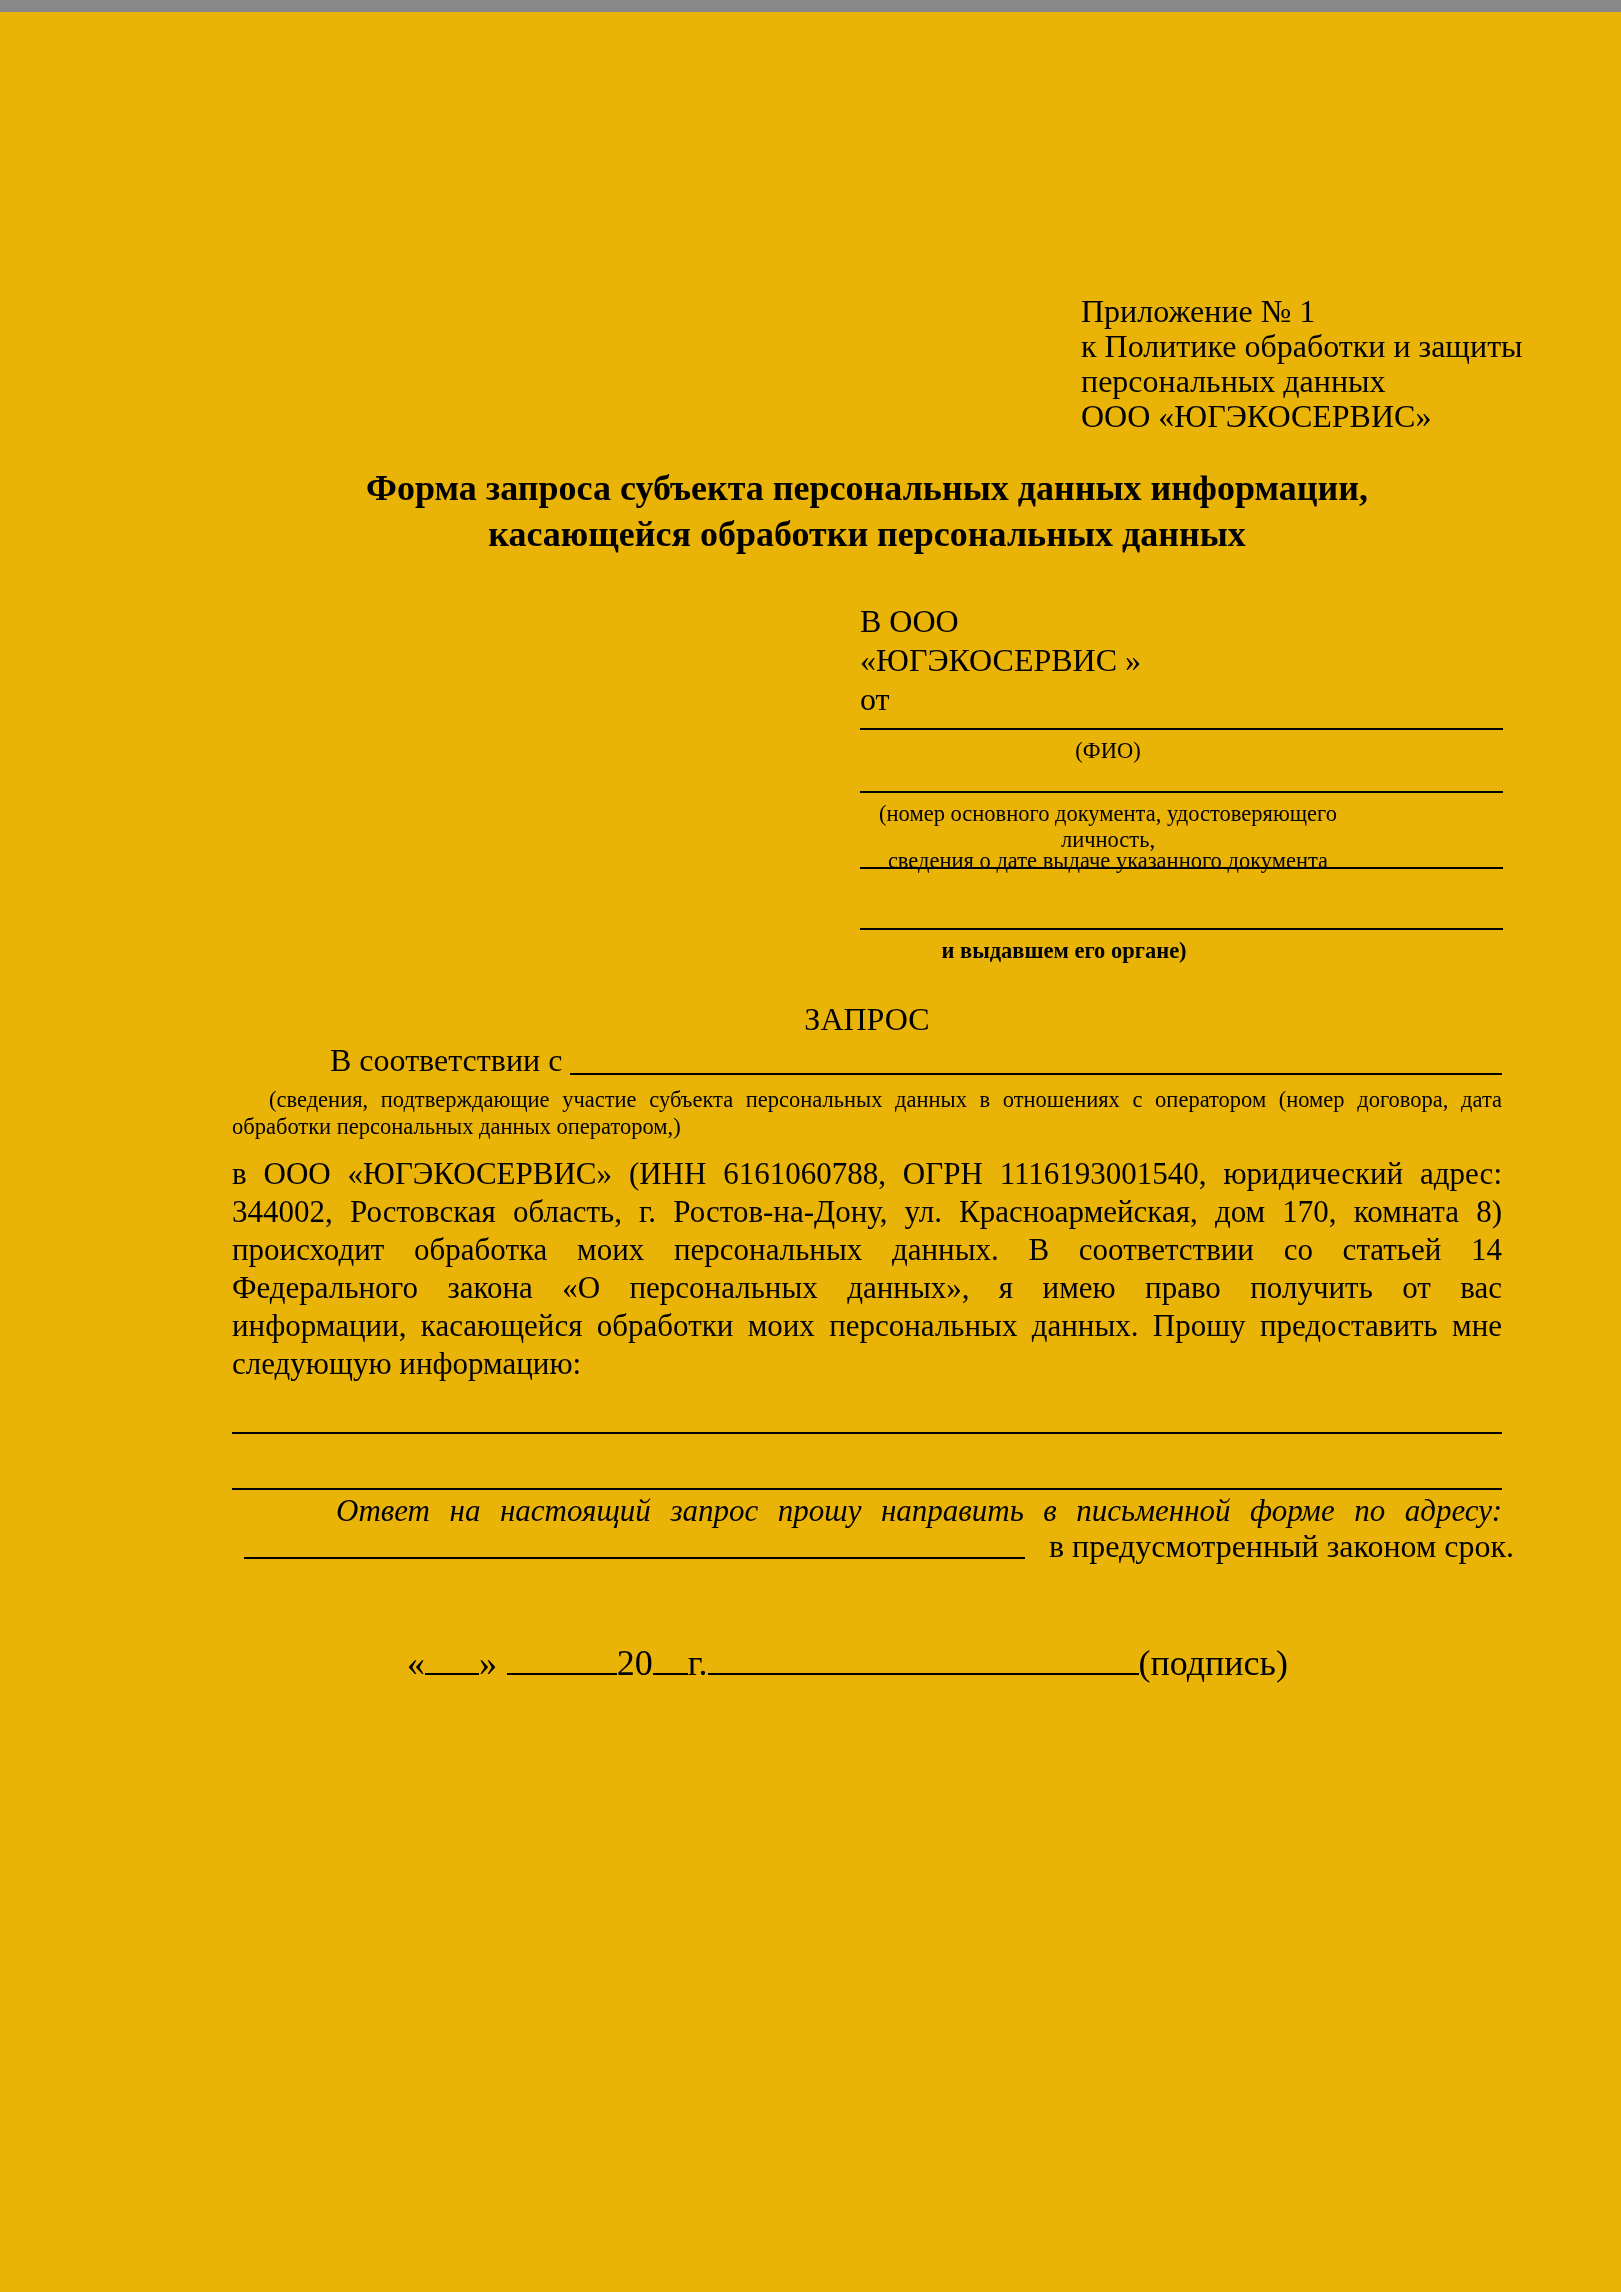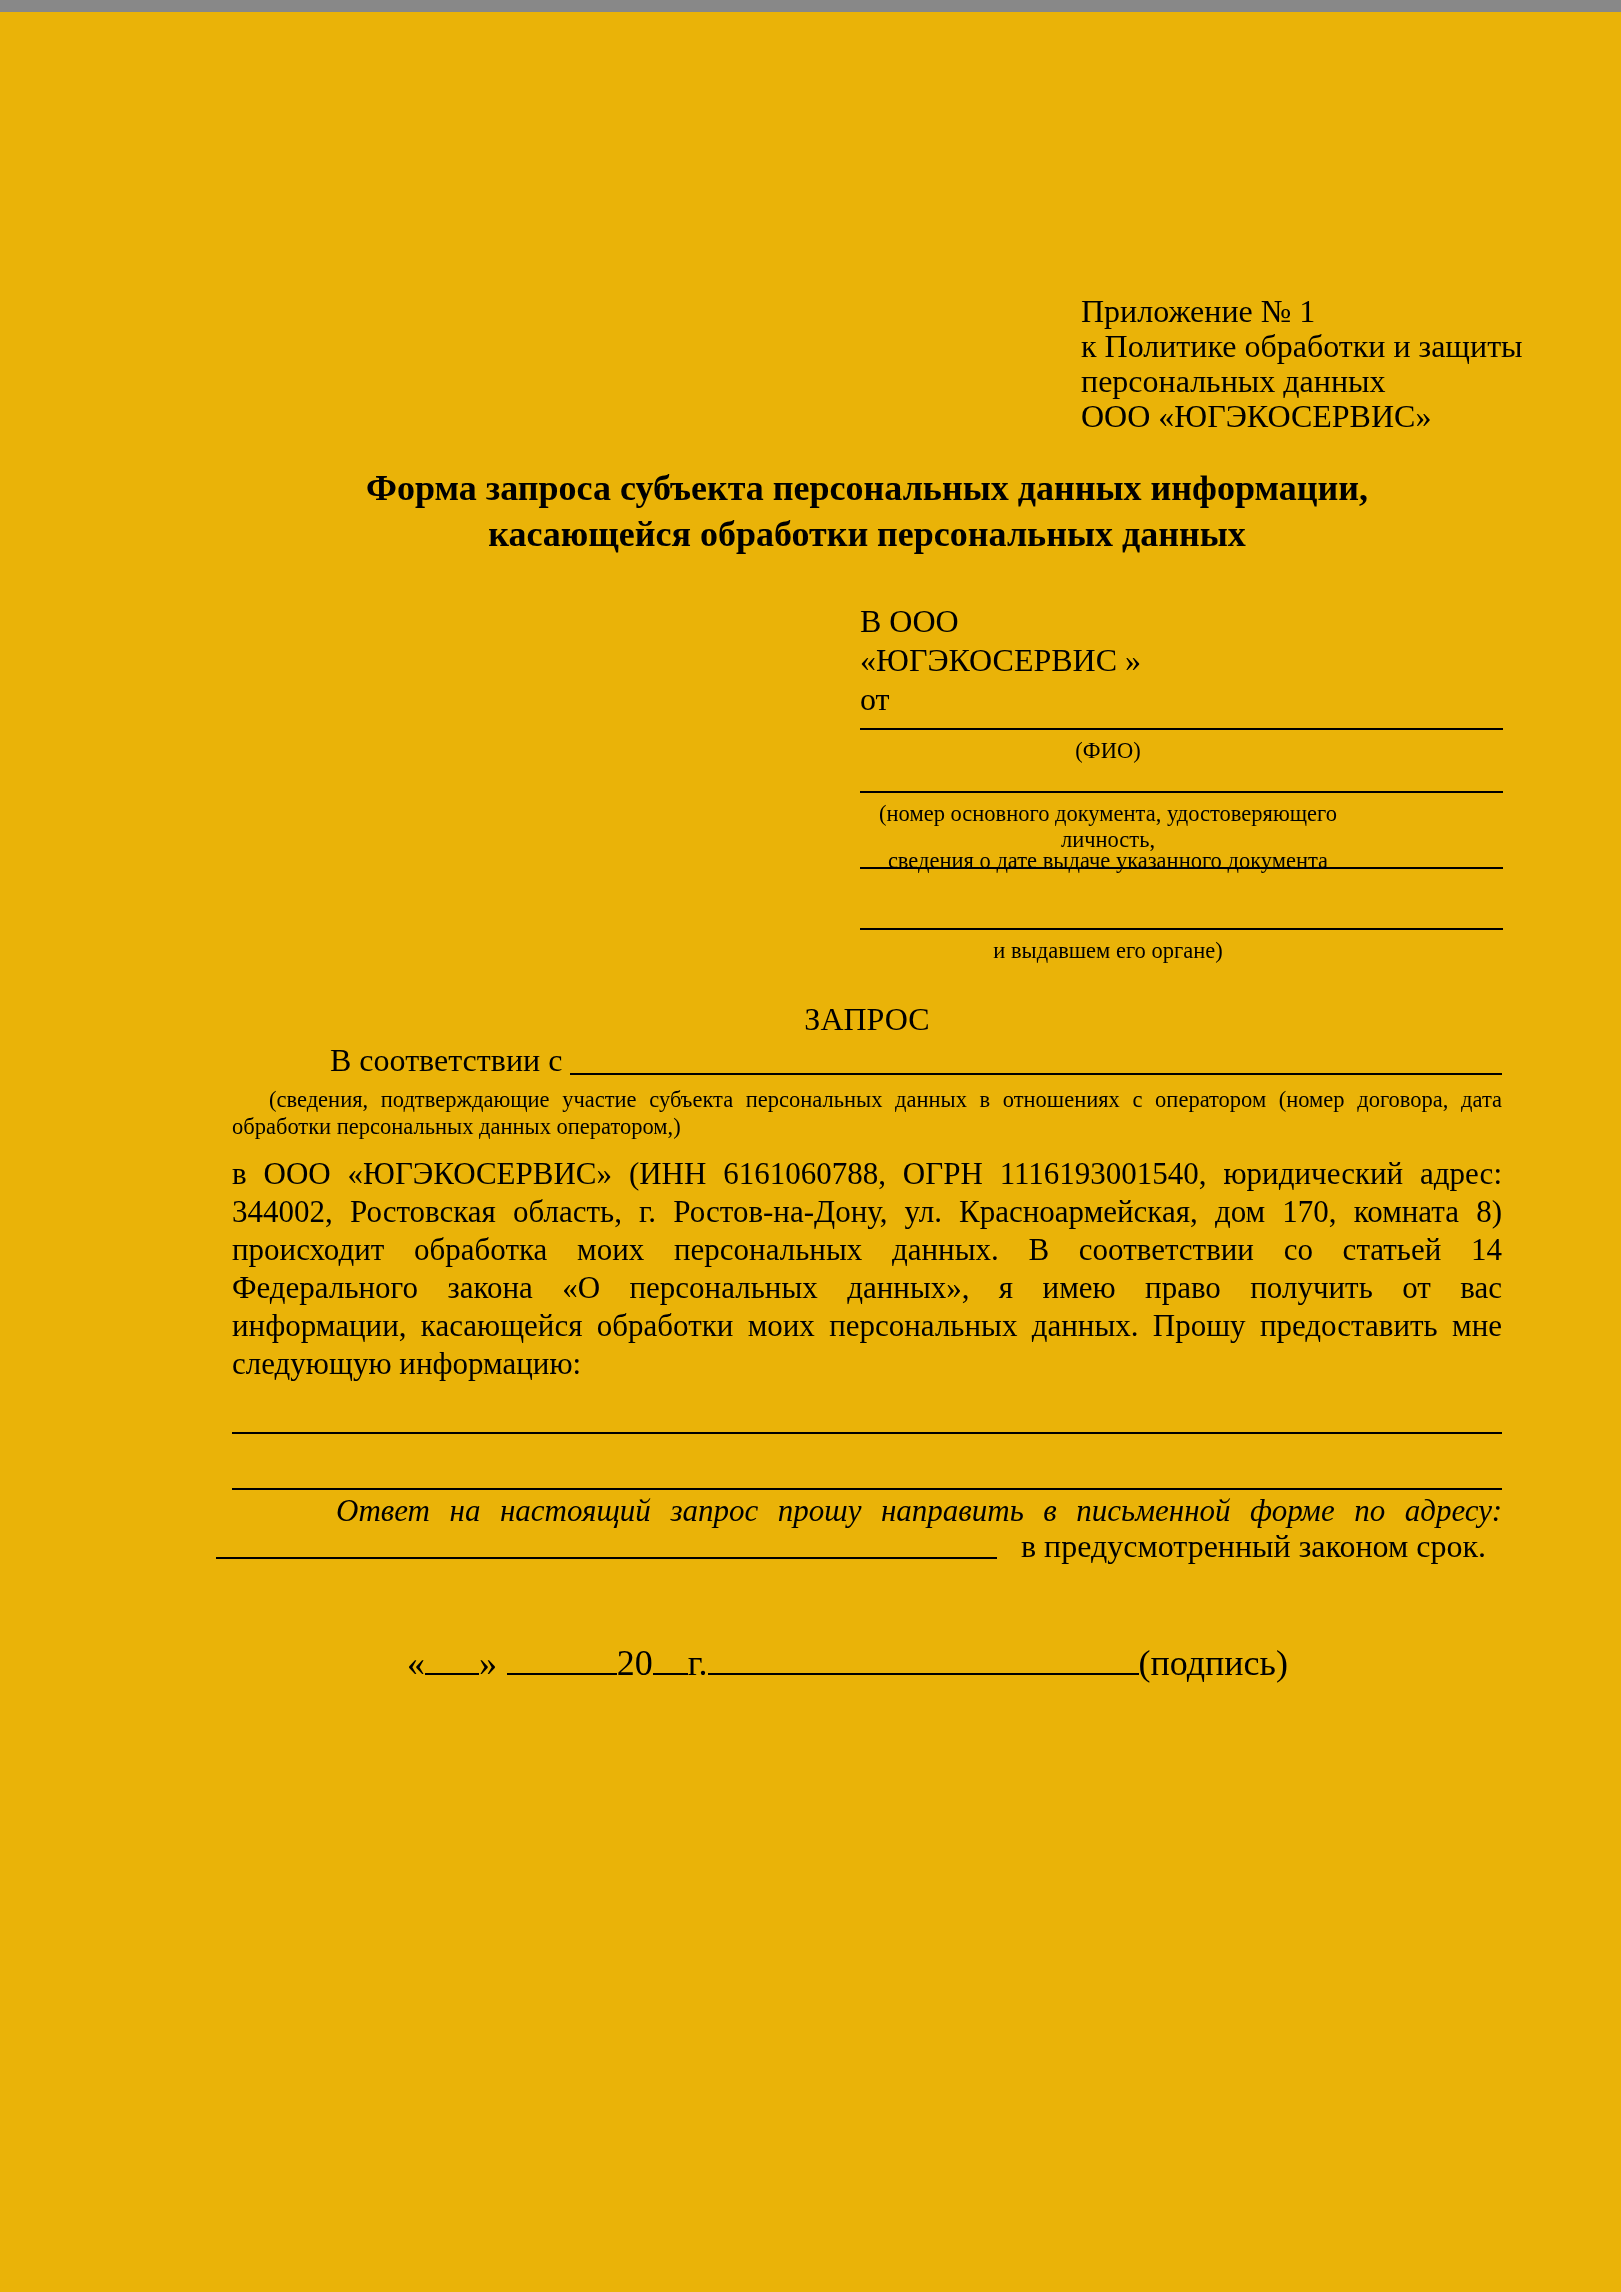--- a/index.html
+++ b/index.html
@@ -27,21 +27,21 @@
   .r-fio {left:860px;top:716px;width:643px;}
   .r-doc {left:860px;top:779px;width:643px;}
   .r-date{left:860px;top:855px;width:643px;}
   .r-org {left:860px;top:916px;width:643px;}
 
   .cap{font-size:22.5px;line-height:25.5px;text-align:center;width:643px;
        box-sizing:border-box;padding-right:147px;}
   .c-fio {left:860px;top:726px;}
   .c-doc {left:860px;top:789px;}
   .c-date{left:860px;top:836px;}
-  .c-org {left:860px;top:926px;}
+  .c-org {left:816px;top:926px;font-weight:bold;}
 
   
   .request-heading{left:232px;top:989px;width:1270px;text-align:center;
                    font-size:32px;line-height:37px;}
 
   .according-row{left:232px;top:1030px;width:1270px;display:flex;
                  font-size:32px;line-height:37px;}
   .according-row .prefix{padding-left:98px;white-space:pre;}
   .fill{flex:1;border-bottom:2.9px solid #000;margin-bottom:3.9px;}
 
@@ -51,21 +51,21 @@
 
   .body-par{left:232px;top:1143px;width:1270px;font-size:31px;line-height:38px;}
   .body-par .j{text-align:justify;text-align-last:justify;}
 
   .blank-1{left:232px;top:1420px;width:1270px;}
   .blank-2{left:232px;top:1476px;width:1270px;}
 
   .reply-line{left:232px;top:1480px;width:1270px;font-size:31px;line-height:38px;
               text-indent:104px;text-align:justify;text-align-last:justify;font-style:italic;}
 
-  .reply-tail-row{left:216px;top:1516px;width:1270px;display:flex;
+  .reply-tail-row{left:244px;top:1516px;width:1270px;display:flex;
                   font-size:32px;line-height:37px;gap:24px;}
   .reply-tail-row .fill{align-self:flex-end;margin-bottom:5.9px;}
 
   
   .footer-row{left:232px;top:1633px;width:1270px;display:flex;
               justify-content:center;font-size:36px;line-height:37px;}
   .blank{display:inline-block;border-bottom:2.9px solid #000;height:27.4px;
          vertical-align:baseline;}
   .b-day{width:54px;}
   .b-month{width:110px;margin-left:9.8px;}

